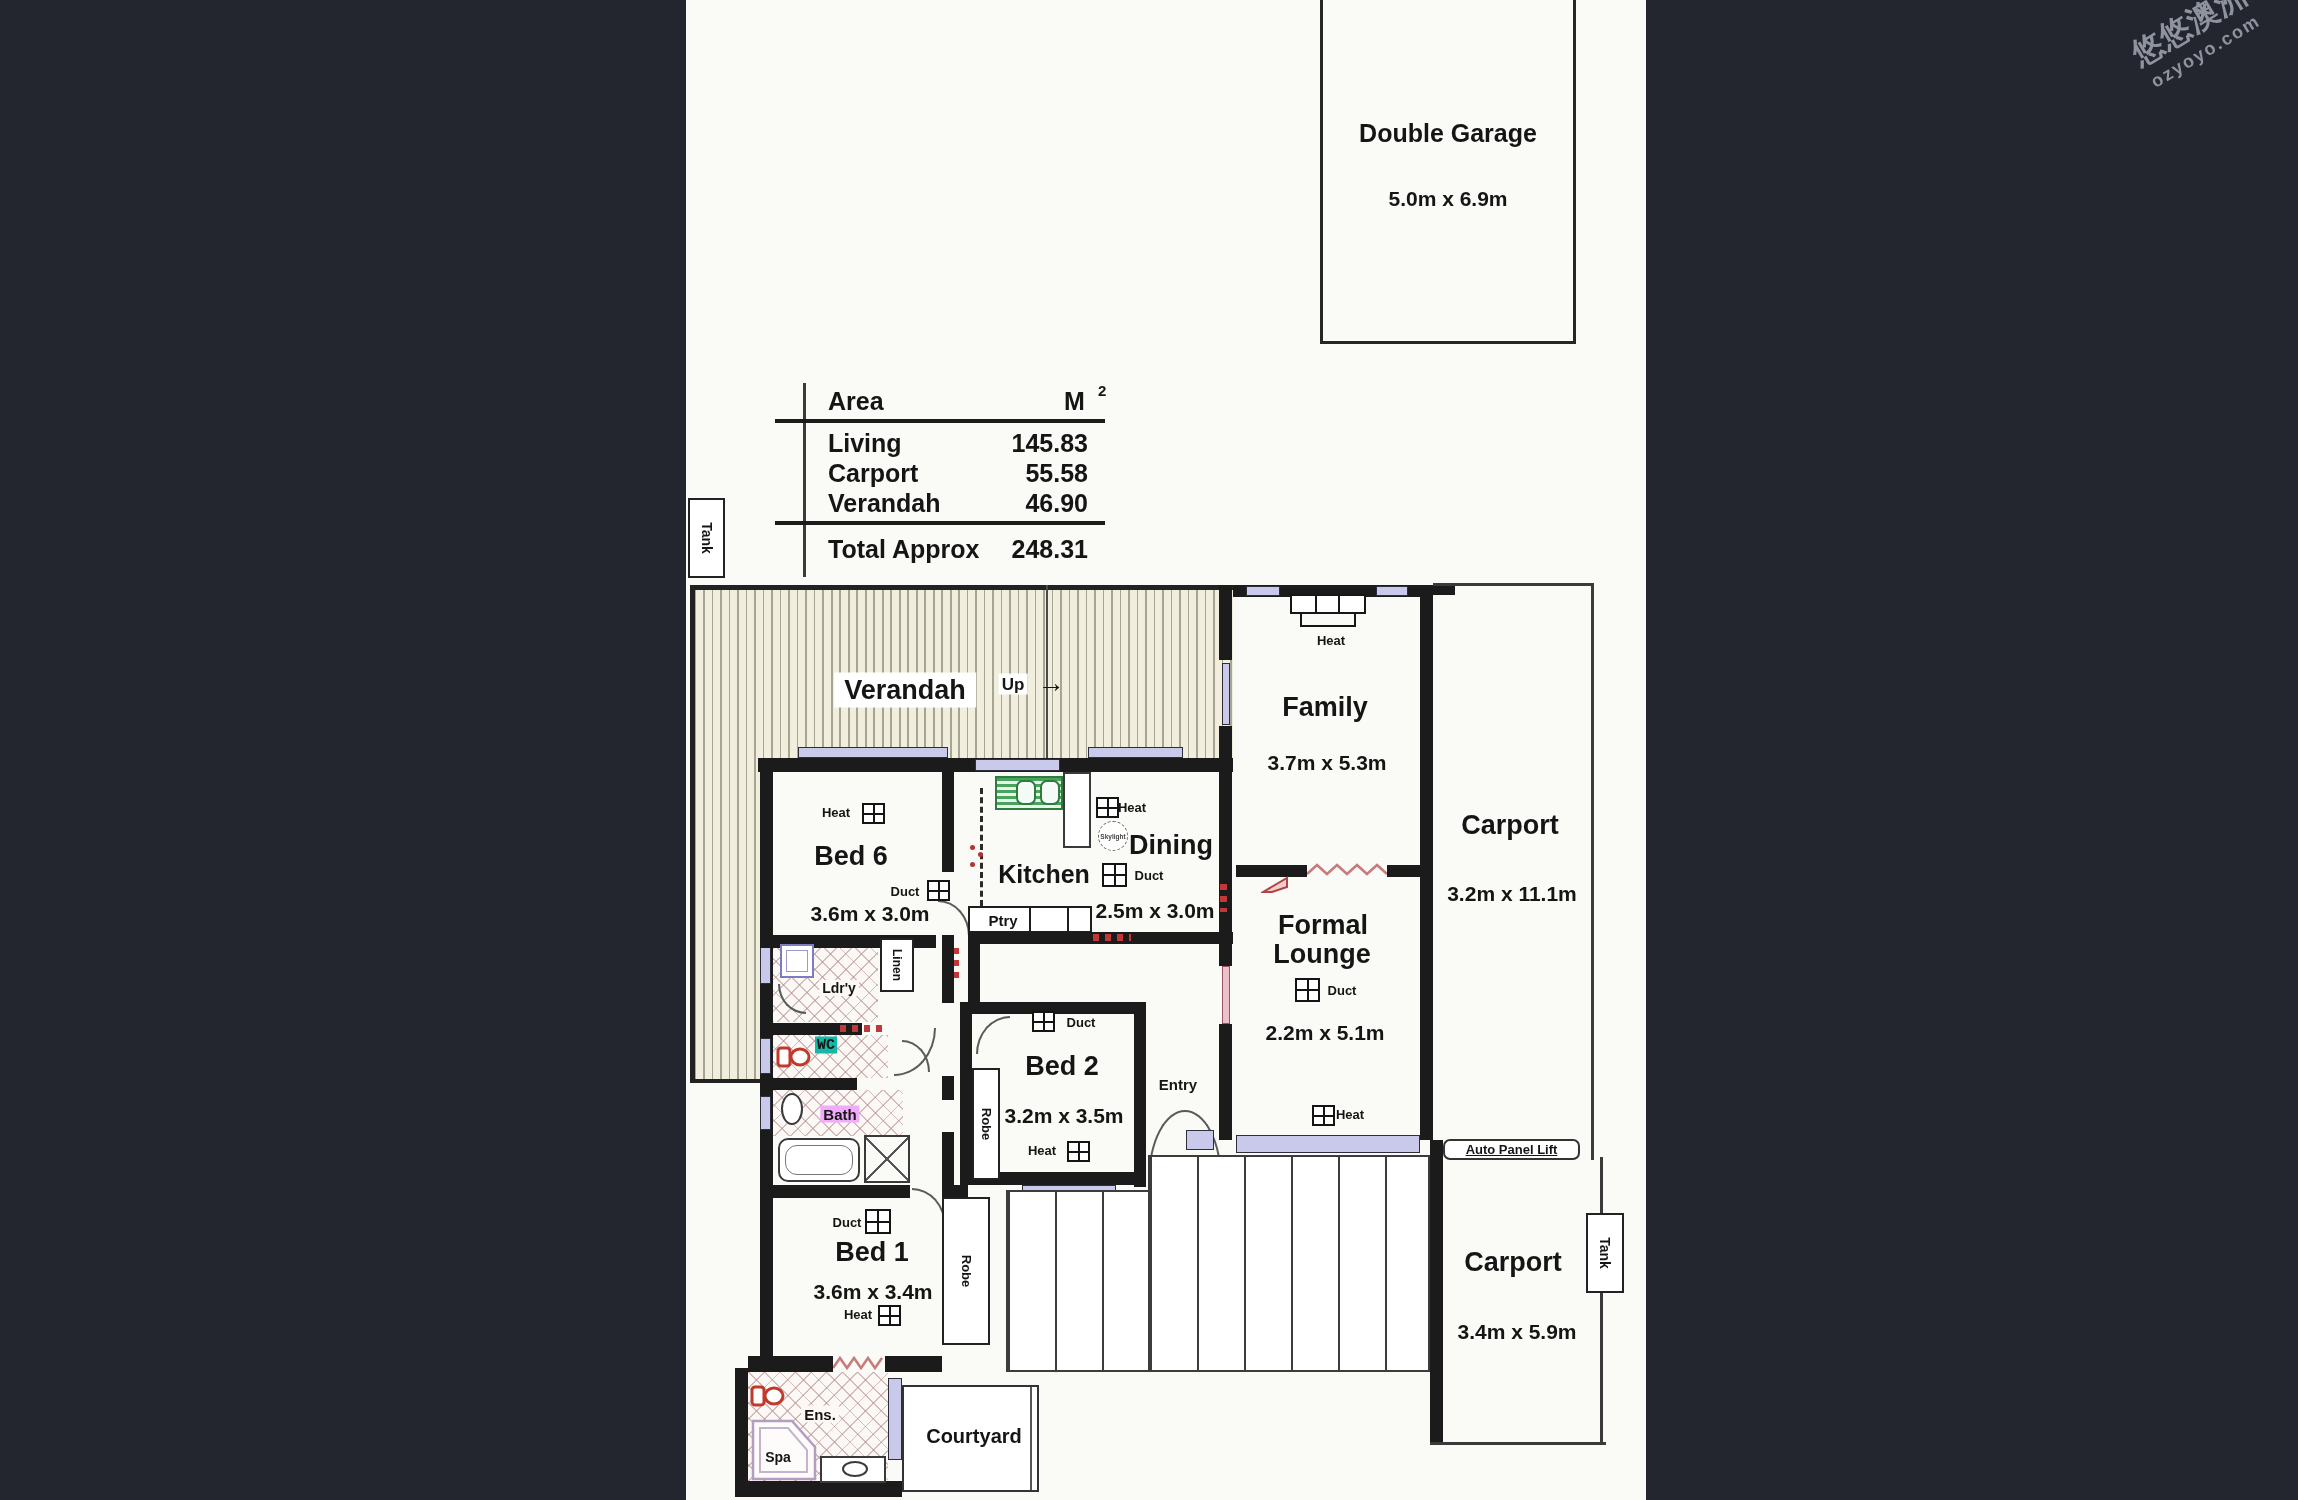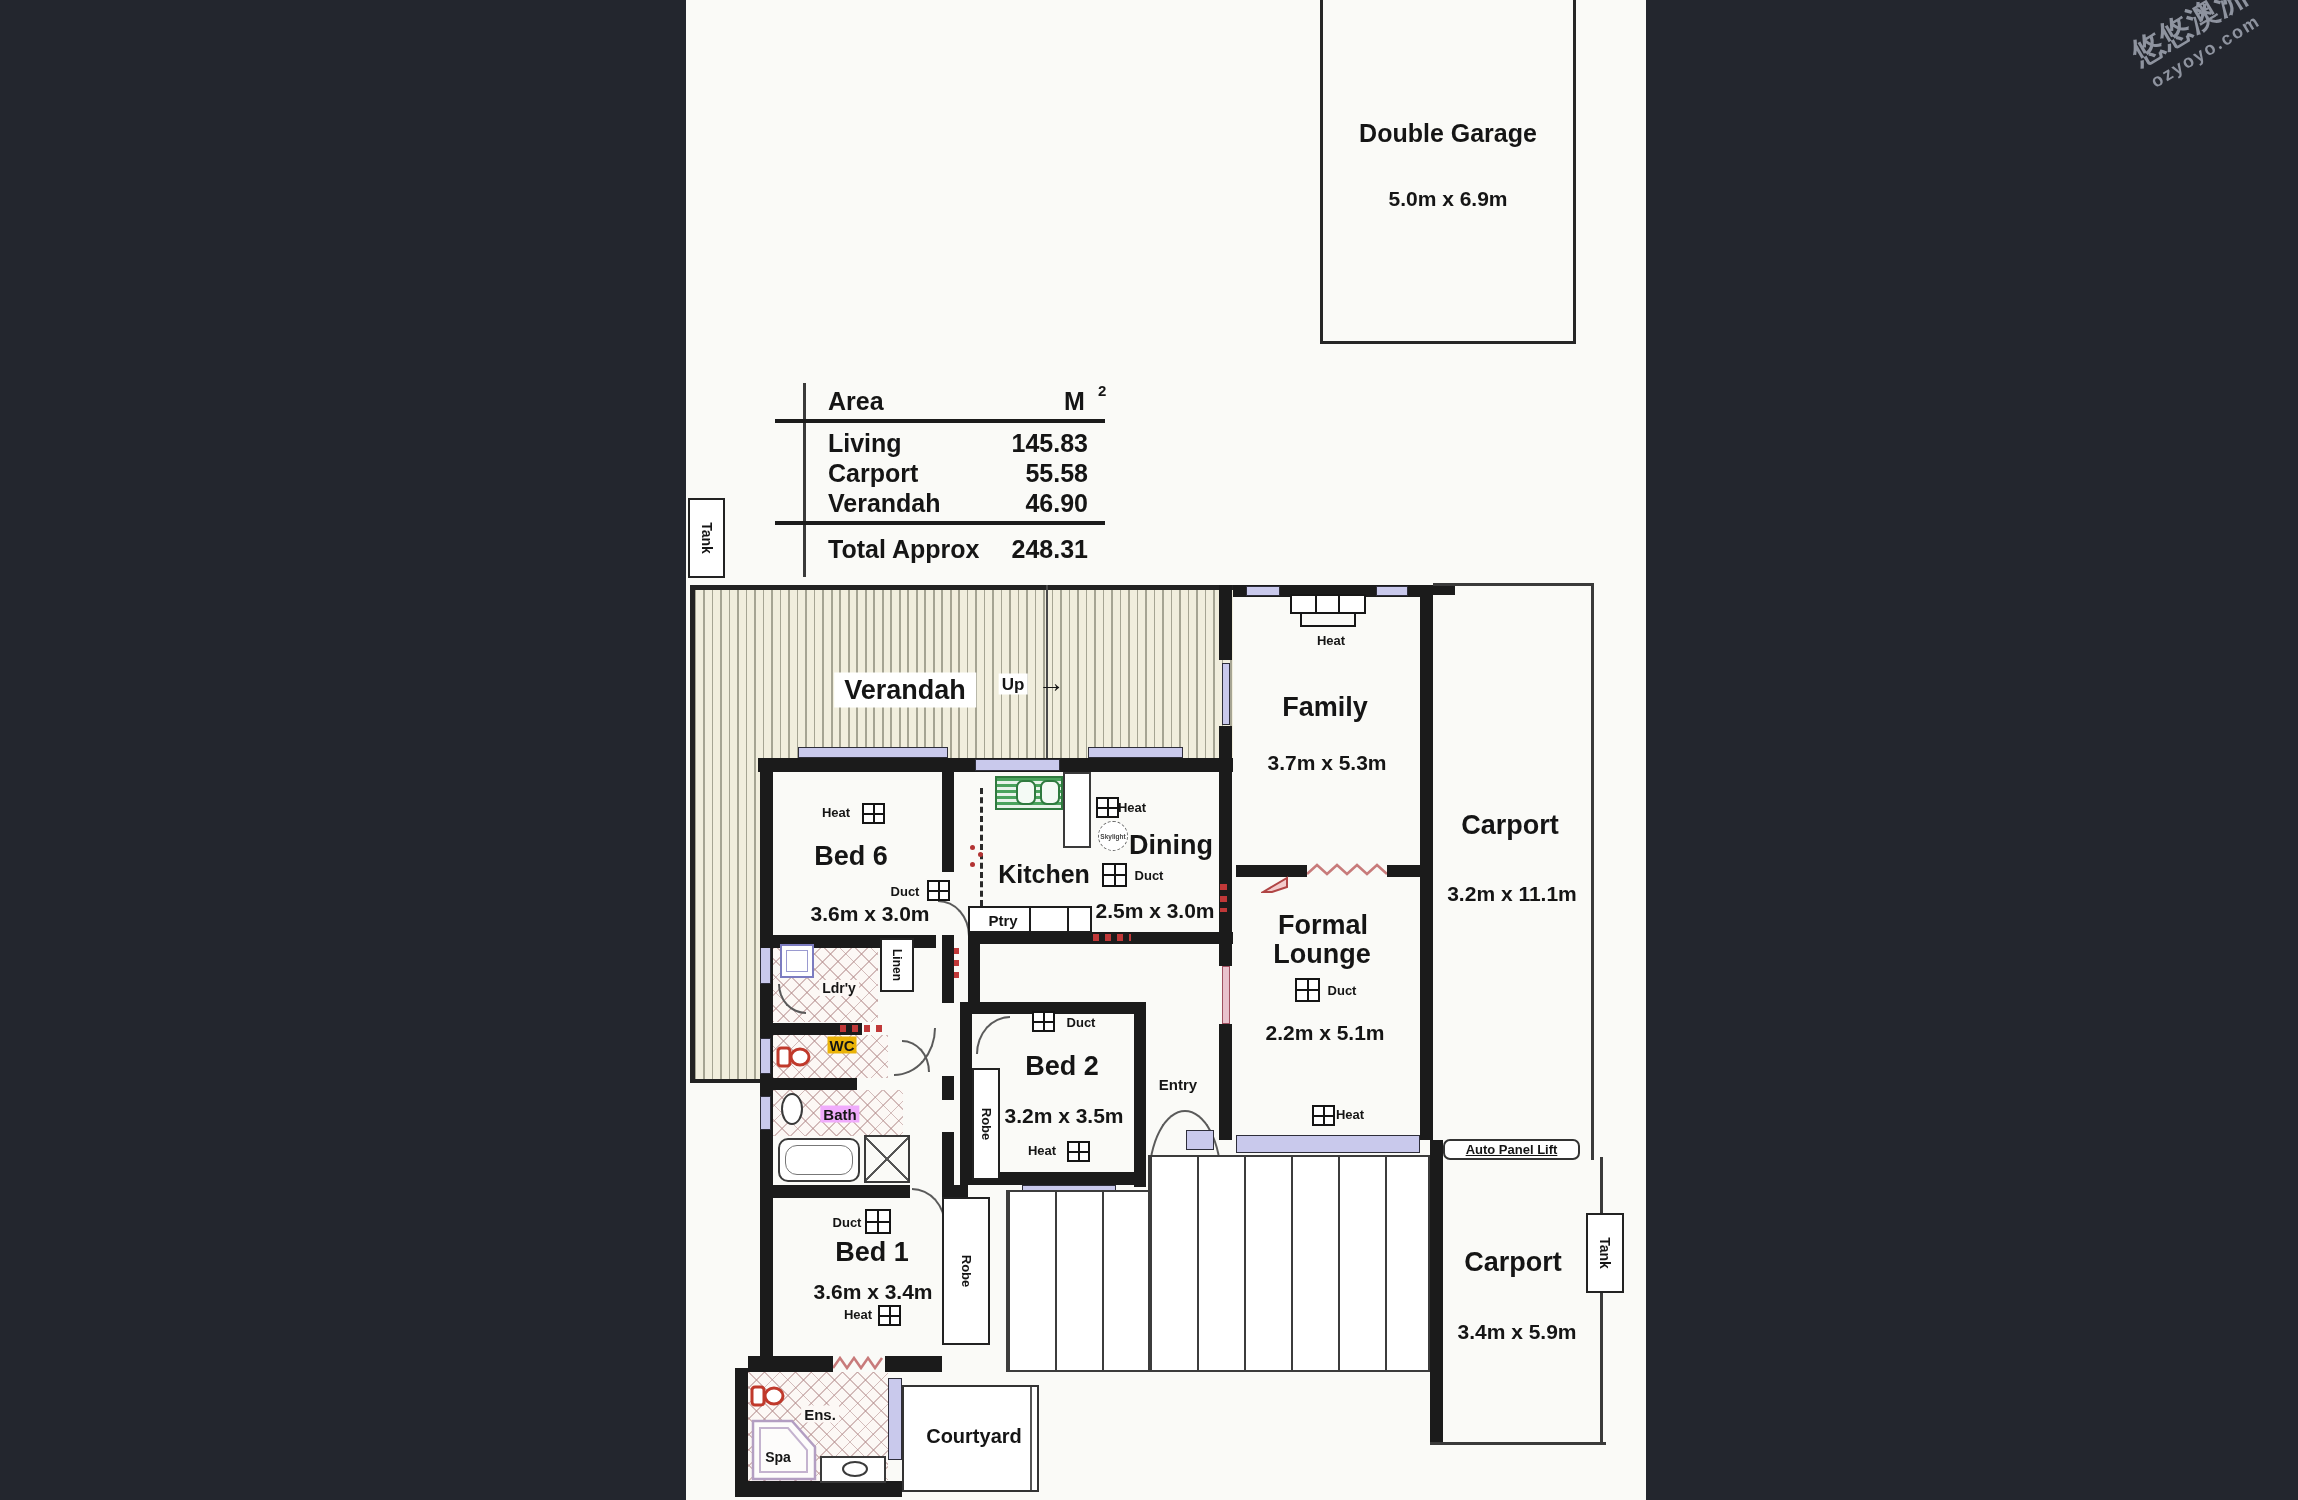--- a/index.html
+++ b/index.html
@@ -182,21 +182,21 @@
     </div>
     <div class="xhatch" style="left:87px;top:948px;width:105px;height:74px;"></div>
     <div class="washer" style="left:94px;top:944px;width:34px;height:34px;">
         <div></div>
       </div>
     <div class="lbl t14" style="left:153px;top:988px;background:#fcf8f5;padding:1px 3px;">Ldr'y</div>
     <div class="arc arc-bl" style="left:92px;top:984px;width:28px;height:30px;"></div>
     <div class="wall" style="left:81px;top:1023px;width:95px;height:12px;"></div>
     <div class="rdash-h" style="left:154px;top:1025px;width:42px;"></div>
     <div class="xhatch" style="left:87px;top:1035px;width:115px;height:43px;"></div>
-    <div class="lbl t15" style="left:156px;top:1045px;background:#eab308;padding:1px 2px;">WC</div>
+    <div class="lbl t15" style="left:140px;top:1045px;background:#14b8a6;padding:1px 2px;font-family:Liberation Mono, monospace;">WC</div>
     <svg class="abs" style="left:90px;top:1044px;" width="36" height="26">
       <rect x="2" y="4" width="12" height="18" rx="3" fill="#fff" stroke="#c0392b" stroke-width="3"></rect>
       <ellipse cx="24" cy="13" rx="9" ry="8" fill="#fff" stroke="#c0392b" stroke-width="3"></ellipse>
     </svg>
     <div class="wall" style="left:81px;top:1078px;width:90px;height:12px;"></div>
     <div class="arc arc-tr" style="left:216px;top:1040px;width:28px;height:32px;"></div>
     <div class="arc arc-br" style="left:208px;top:1028px;width:42px;height:48px;"></div>
     <div class="xhatch" style="left:87px;top:1090px;width:130px;height:46px;"></div>
     <div class="basin" style="left:95px;top:1093px;width:22px;height:32px;"></div>
     <div class="lbl t15" style="left:154px;top:1114px;background:#f0abfc;padding:1px 3px;">Bath</div>

